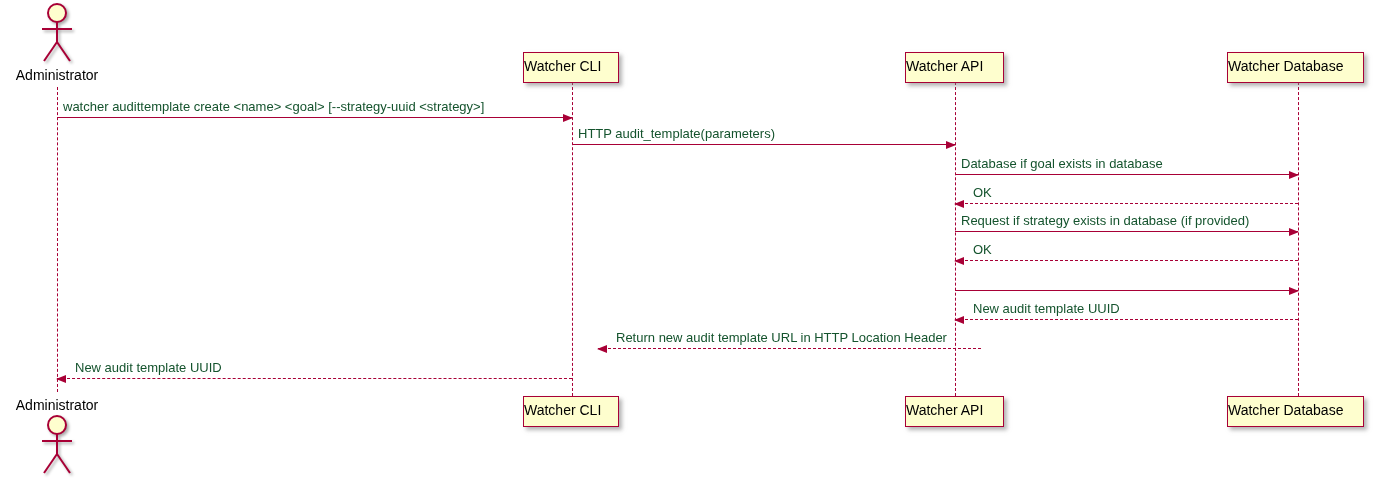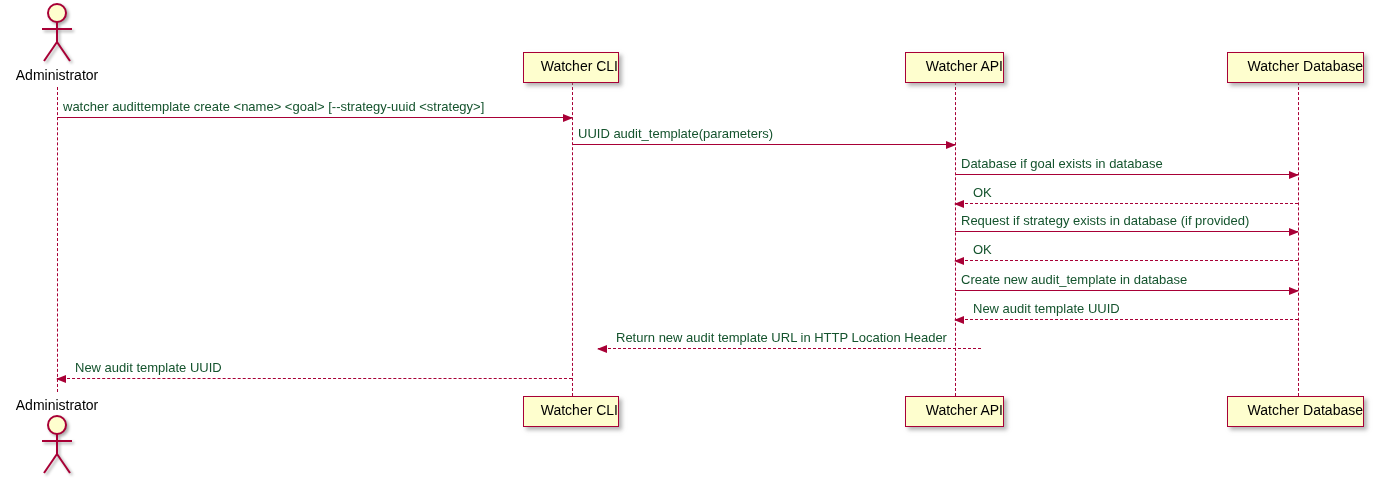--- a/index.html
+++ b/index.html
@@ -13,21 +13,21 @@
   }
   
   .pbox{
     position:absolute;
     box-sizing:border-box;
     height:31px;
     background:#FEFECE;
     border:1.6px solid #A80036;
     box-shadow:3px 3px 4px rgba(120,120,120,0.55);
     font-size:14px;
-    text-align:right;
+    text-align:left;
     line-height:27px;
     white-space:nowrap;
   }
   
   .lifeline{
     position:absolute;
     width:0;
     border-left:1px dashed #A80036;
   }
   
@@ -100,21 +100,21 @@
   <div class="pbox" style="left:905px;top:396px;width:99px;">Watcher API</div>
   <div class="pbox" style="left:1227px;top:396px;width:137px;">Watcher Database</div>
 
   <div class="msg" style="left:57px;top:98px;width:515px;">
     <span class="label from-left">watcher audittemplate create &lt;name&gt; &lt;goal&gt; [--strategy-uuid &lt;strategy&gt;]</span>
     <div class="line solid"></div>
     <div class="arrow right"></div>
   </div>
 
   <div class="msg" style="left:572px;top:125px;width:383px;">
-    <span class="label from-left">UUID audit_template(parameters)</span>
+    <span class="label from-left">HTTP audit_template(parameters)</span>
     <div class="line solid"></div>
     <div class="arrow right"></div>
   </div>
 
   <div class="msg" style="left:955px;top:155px;width:343px;">
     <span class="label from-left">Database if goal exists in database</span>
     <div class="line solid"></div>
     <div class="arrow right"></div>
   </div>
 
@@ -130,21 +130,20 @@
     <div class="arrow right"></div>
   </div>
 
   <div class="msg" style="left:955px;top:241px;width:343px;">
     <span class="label from-right">OK</span>
     <div class="line dashed"></div>
     <div class="arrow left"></div>
   </div>
 
   <div class="msg" style="left:955px;top:271px;width:343px;">
-    <span class="label from-left">Create new audit_template in database</span>
     <div class="line solid"></div>
     <div class="arrow right"></div>
   </div>
 
   <div class="msg" style="left:955px;top:300px;width:343px;">
     <span class="label from-right">New audit template UUID</span>
     <div class="line dashed"></div>
     <div class="arrow left"></div>
   </div>
 

